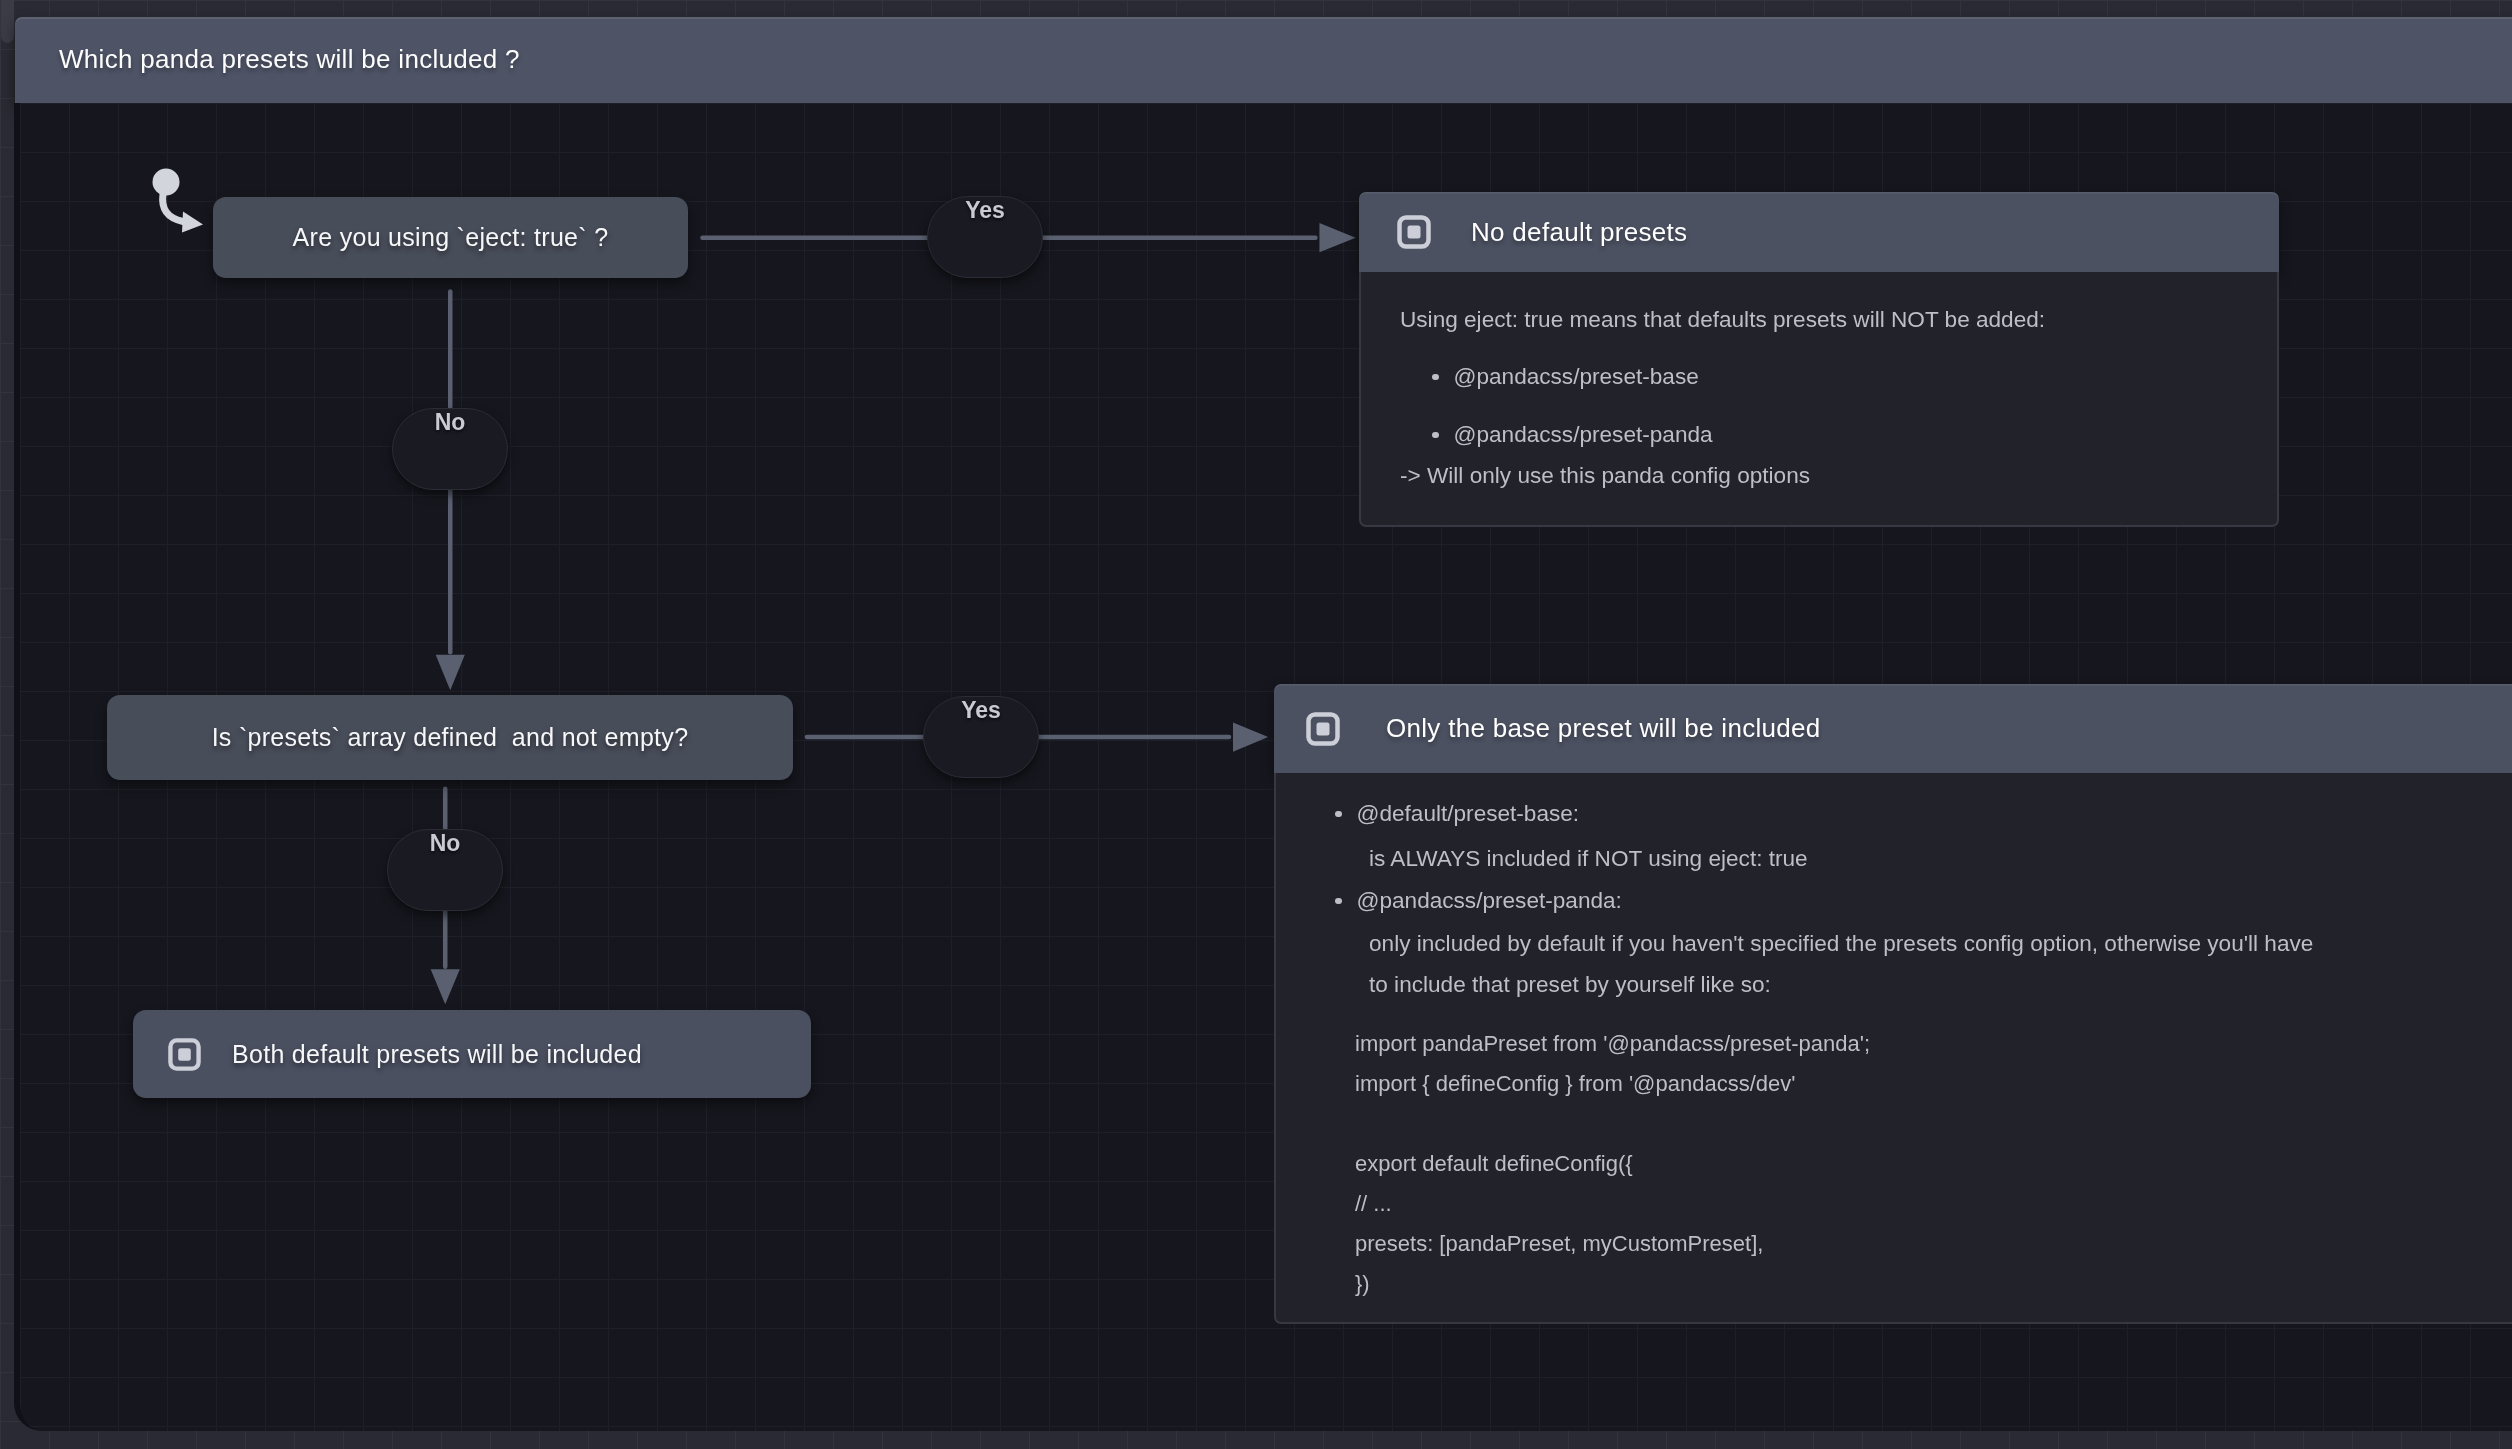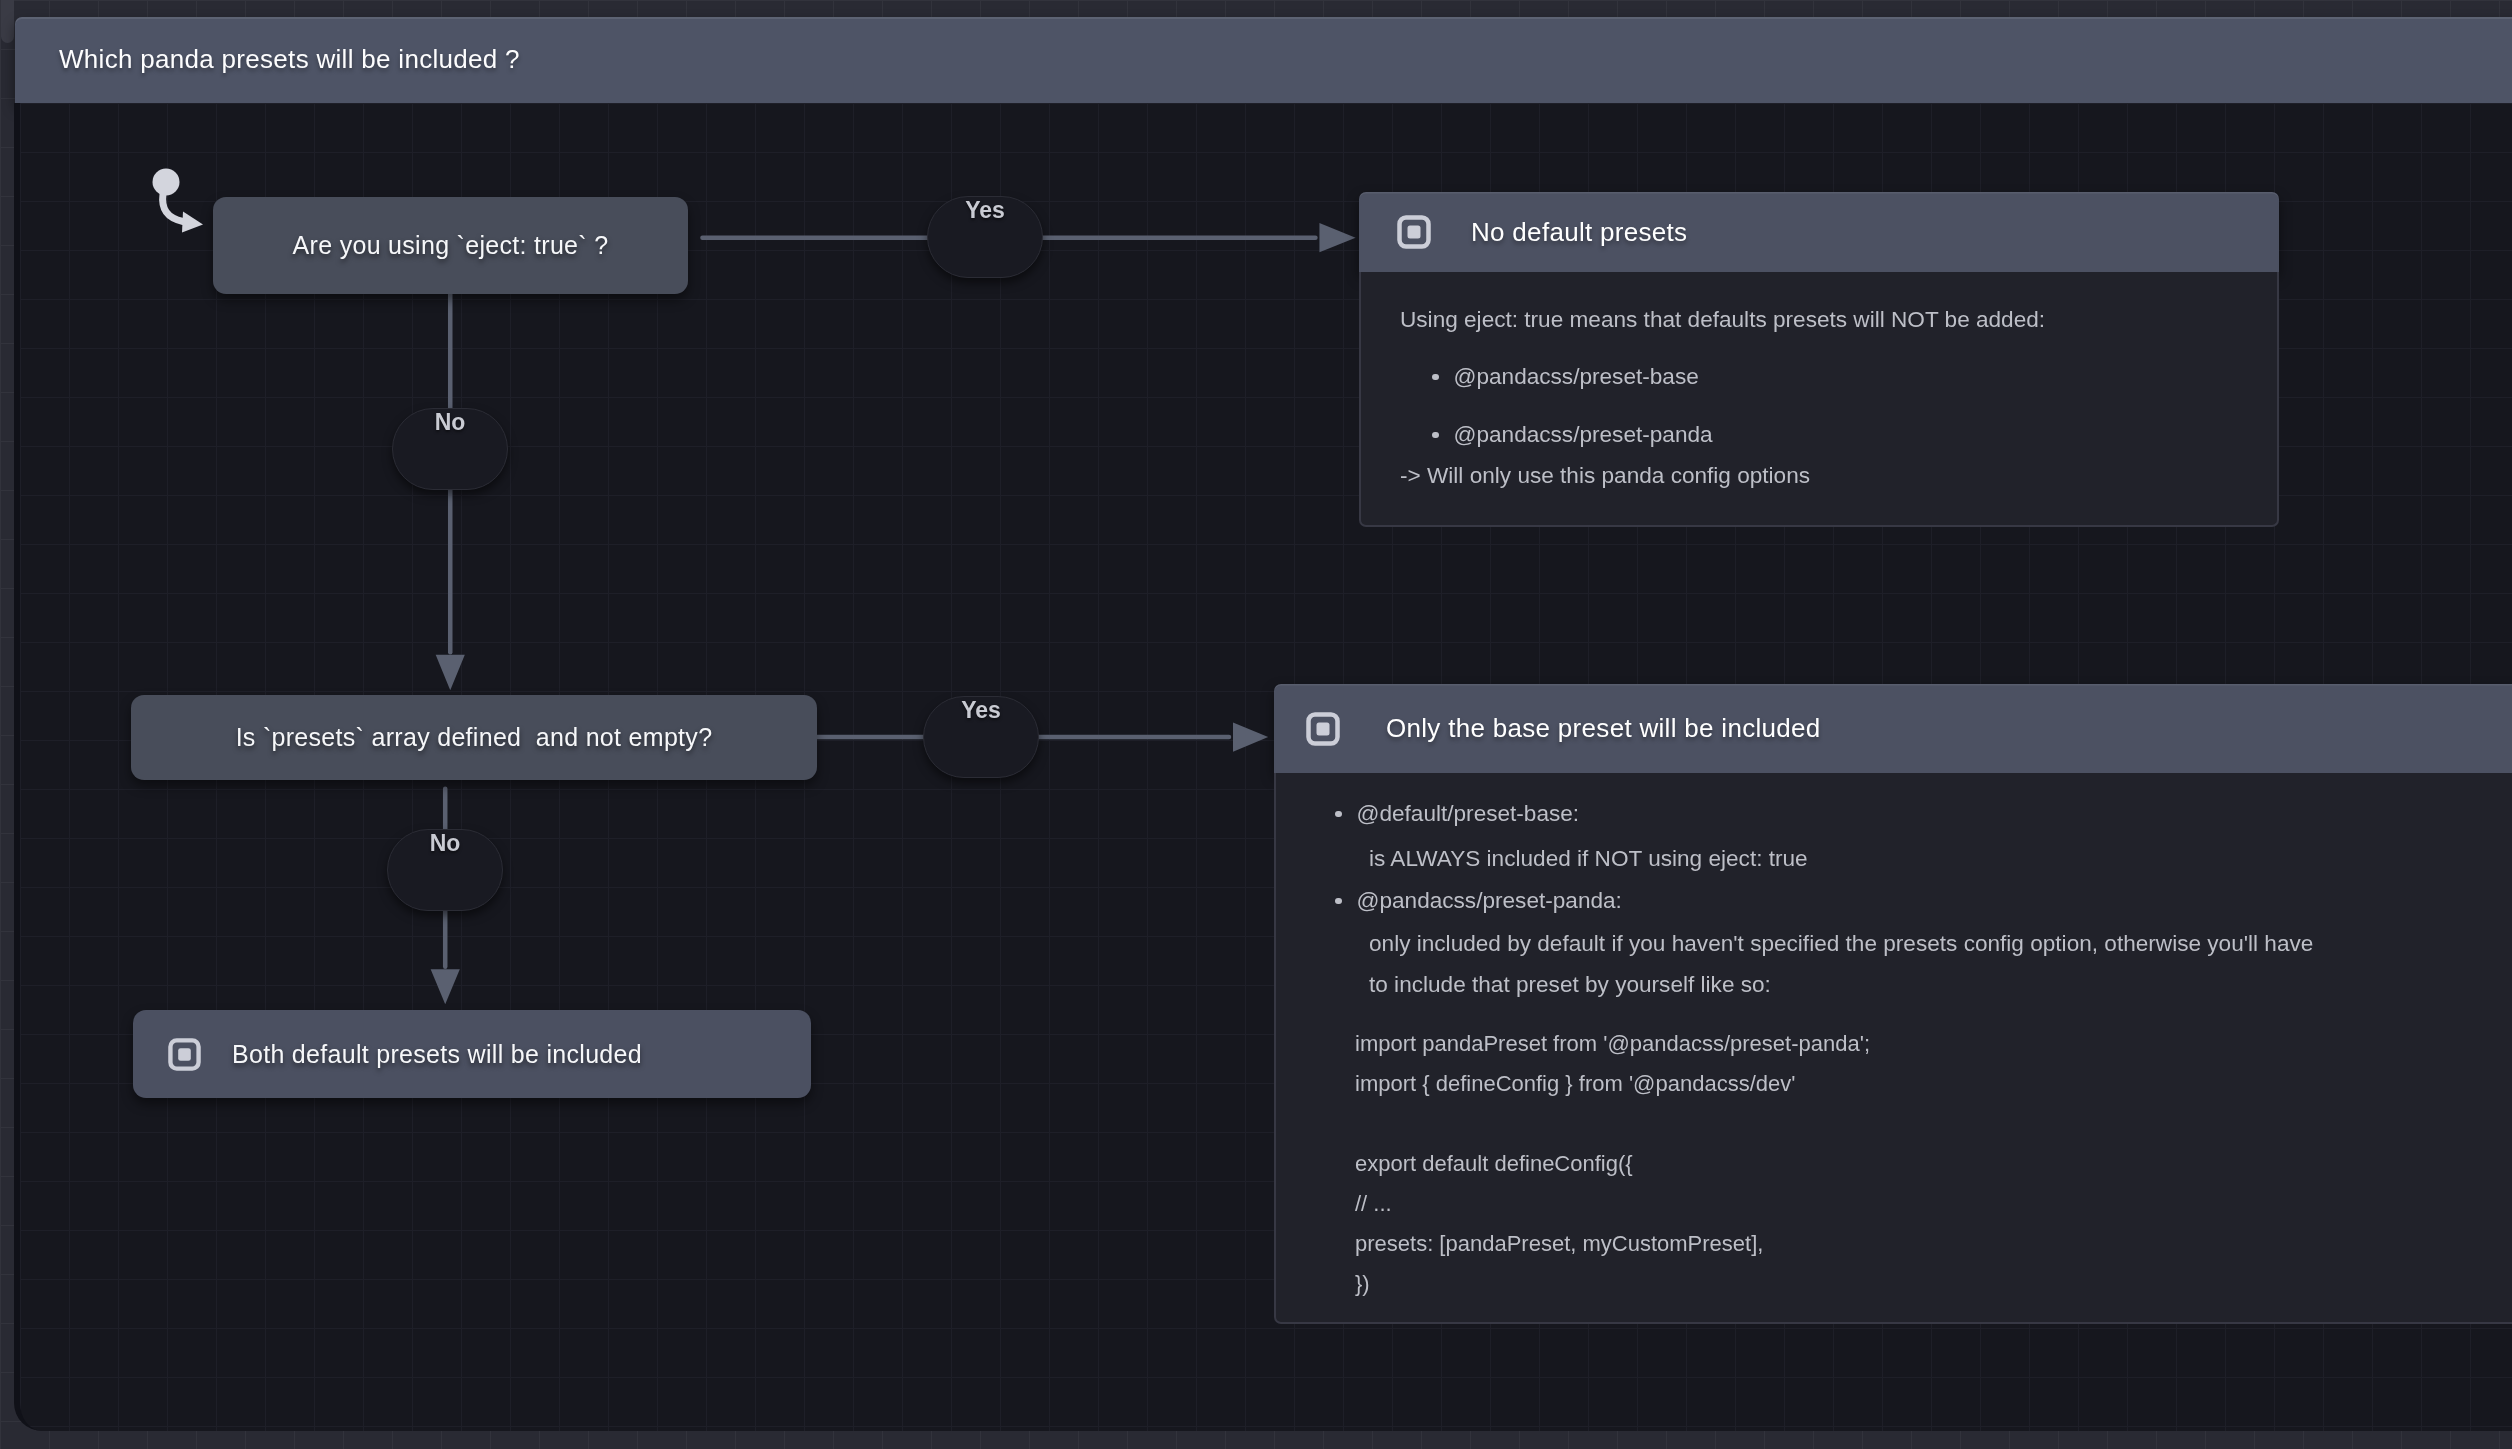--- a/index.html
+++ b/index.html
@@ -117,21 +117,21 @@
       <polygon points="857,1929 886,1999 915,1929"></polygon>
     </g>
   </svg>
 
   <svg style="position:absolute;left:141px;top:161px;" width="90" height="90" viewBox="0 0 180 180">
     <circle cx="50" cy="42" r="27" fill="#d3d5dd"></circle>
     <path d="M44 66 C 40 96, 52 114, 84 121" stroke="#d3d5dd" stroke-width="14" fill="none" stroke-linecap="round"></path>
     <polygon points="84,101 124,127 82,143" fill="#d3d5dd"></polygon>
   </svg>
 
-  <div class="qnode" style="left:213px;top:197px;width:475px;height:97px;">
+  <div class="qnode" style="left:213px;top:197px;width:475px;height:81px;">
     <span class="label">Are you using `eject: true` ?</span>
   </div>
 
   <div class="pill" style="left:927px;top:196px;">
     <span class="label">Yes</span>
   </div>
 
   <div class="pill" style="left:392px;top:408px;">
     <span class="label">No</span>
   </div>
@@ -151,21 +151,21 @@
         <span class="bodytext-inline">@pandacss/preset-base</span>
       </div>
       <div class="brow" style="left:71px;top:150px;">
         <span class="dot"></span>
         <span class="bodytext-inline">@pandacss/preset-panda</span>
       </div>
       <div class="bodytext" style="left:39px;top:190px;">-&gt; Will only use this panda config options</div>
     </div>
   </div>
 
-  <div class="qnode" style="left:107px;top:695px;width:686px;height:85px;margin-left:24px;">
+  <div class="qnode" style="left:107px;top:695px;width:686px;height:85px;">
     <span class="label">Is `presets` array defined  and not empty?</span>
   </div>
 
   <div class="pill" style="left:923px;top:696px;">
     <span class="label">Yes</span>
   </div>
 
   <div class="pill" style="left:387px;top:829px;">
     <span class="label">No</span>
   </div>

